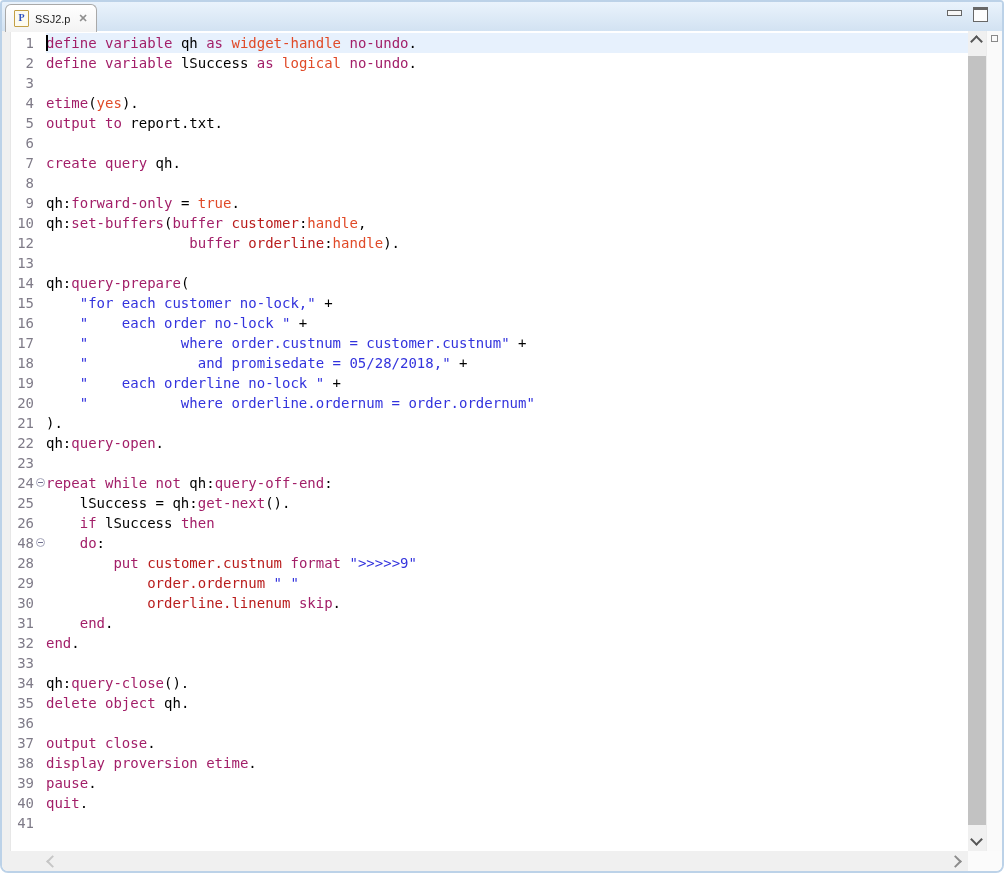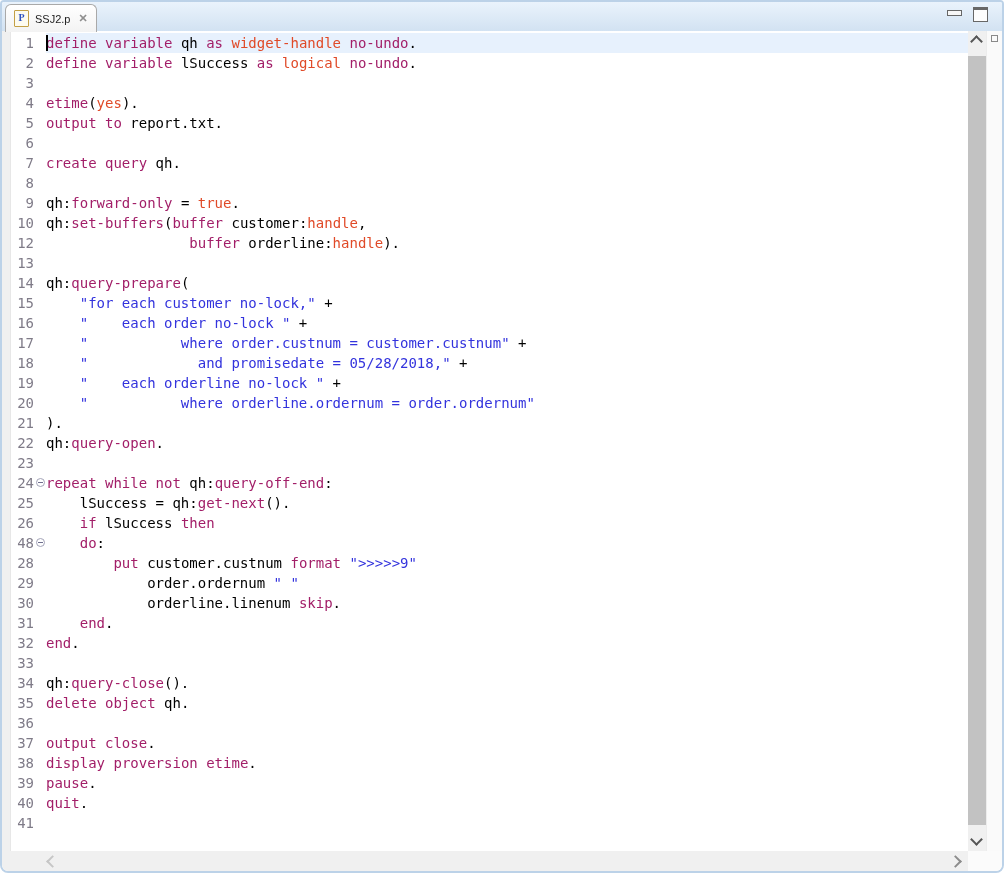--- a/index.html
+++ b/index.html
@@ -39,21 +39,21 @@
   .ln { width:23px; flex:none; text-align:right; color:#7F7B88; }
   .fold { width:12px; flex:none; position:relative; }
   .code { flex:1; position:relative; }
   .line.cur .code { background:#E7F1FD; }
   .caret { position:absolute; left:0; top:2px; width:2px; height:16px; background:#000; }
   .fold-marker { width:9px; height:9px; box-sizing:border-box; border:1px solid #A3A3B8; border-radius:50%; margin:5px auto 0; position:relative; background:#fff; }
   .fold-marker::after { content:""; position:absolute; left:1px; right:1px; top:3px; border-top:1px solid #6F6F8E; }
 
   .tk-kw  { color:#A21E68; }
   .tk-val { color:#E04A28; }
-  .tk-tbl { color:#000000;margin-top:26px; }
+  .tk-tbl { color:#b91c1c;margin-top:26px; }
   .tk-str { color:#3333DD; }
   .tk-pln { color:#000000; }
 
   
   .vscroll { width:18px; flex:none; background:#F0F0F0; position:relative; }
   .vthumb { position:absolute; left:0; right:0; top:25px; bottom:26px; background:#C2C2C2; }
   .chev { position:absolute; width:7px; height:7px; border-style:solid; border-width:0 2px 2px 0; }
   .chev-up    { border-color:#565656; top:6px;  left:4px; transform:rotate(-135deg); }
   .chev-down  { border-color:#565656; bottom:7px; left:4px; transform:rotate(45deg); }
   .chev-left  { border-color:#C6C6C6; left:46px; top:6px;  transform:rotate(135deg); }

